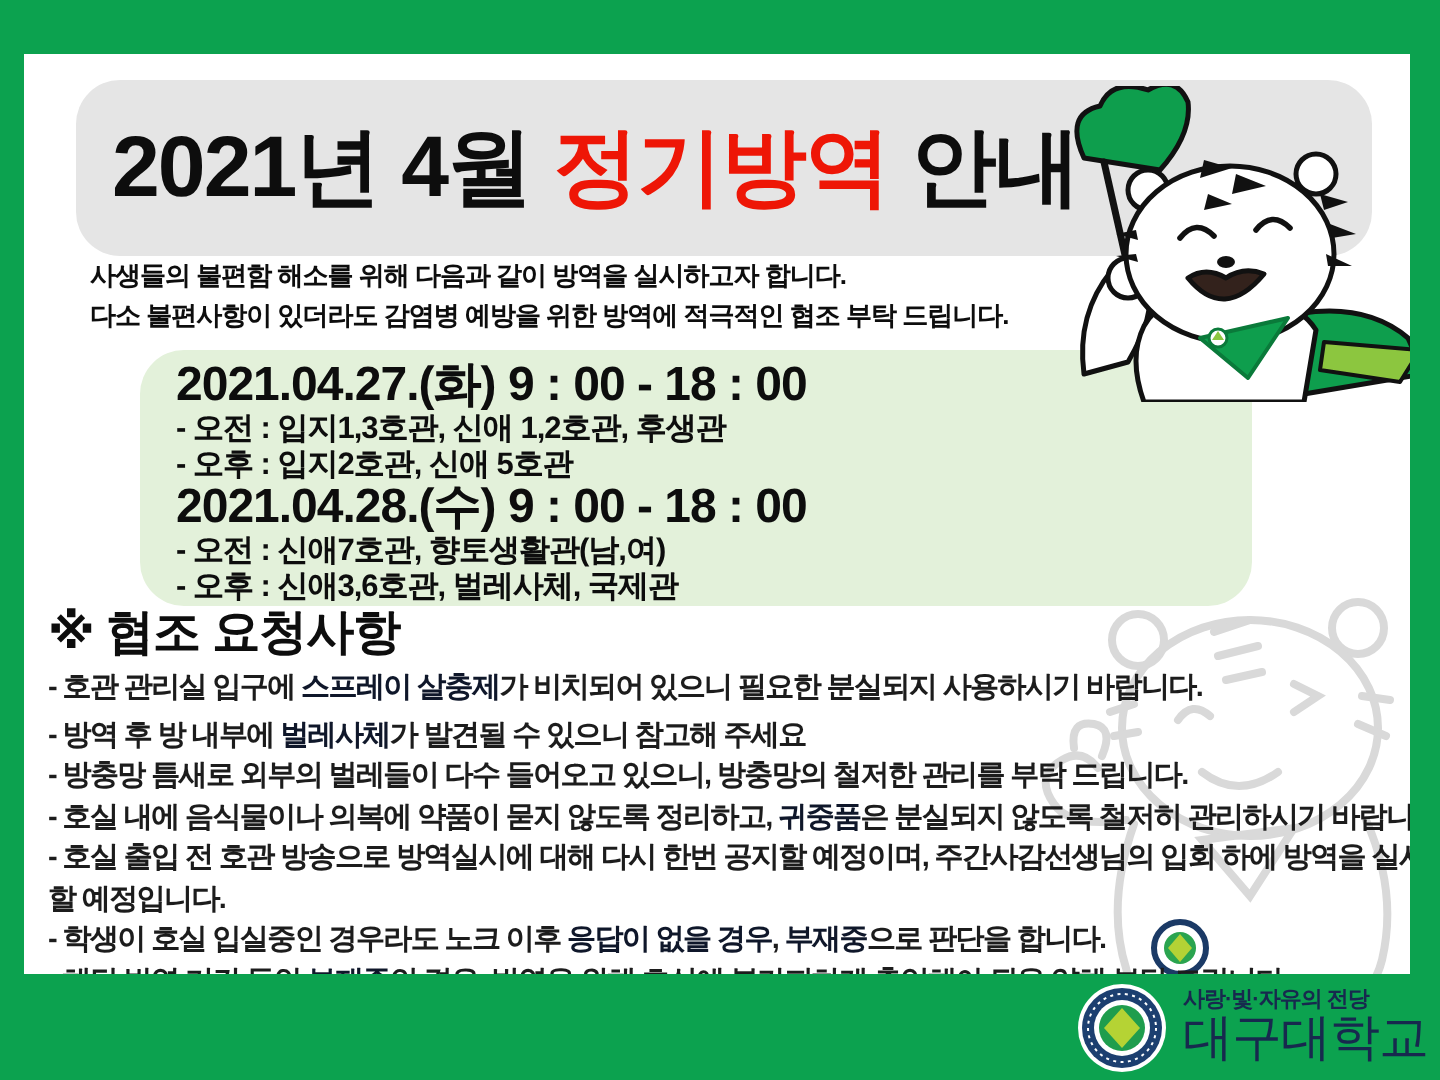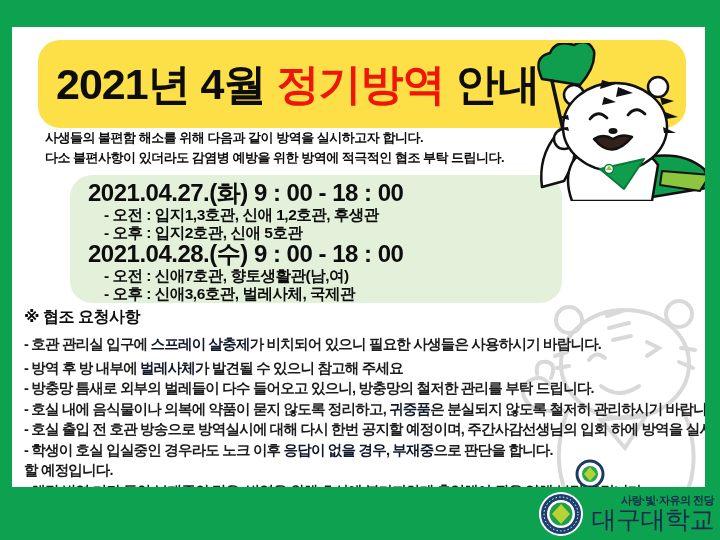--- a/index.html
+++ b/index.html
@@ -1,38 +1,38 @@
 <!DOCTYPE html>
 <html><head>
 <meta charset="utf-8">
 <style>
   html,body{margin:0;padding:0;}
   body{width:720px;height:540px;font-family:"Liberation Sans","DejaVu Sans",sans-serif;}
   .frame{position:relative;width:720px;height:540px;background:#0ca24f;overflow:hidden;}
   .content{position:absolute;left:12px;top:27px;width:693px;height:460px;background:#ffffff;overflow:hidden;}
 
-  .title-box{position:absolute;left:26px;top:13px;width:648px;height:88px;background:#fde047;border-radius:22px;z-index:2;}
+  .title-box{position:absolute;left:26px;top:13px;width:648px;height:88px;background:#e5e5e5;border-radius:22px;z-index:2;}
   .title-text{position:absolute;left:18px;top:0;height:88px;line-height:88px;font-size:43px;font-weight:bold;color:#0d0d0d;white-space:nowrap;letter-spacing:-1px;}
   .title-text .rd{color:#ee1606;}
 
   .intro{position:absolute;left:33px;top:101px;z-index:2;font-size:13px;font-weight:bold;color:#0d0d0d;line-height:20px;white-space:nowrap;letter-spacing:-0.5px;}
 
-  .schedule-box{position:absolute;left:58px;top:148px;width:492px;height:128px;background:#e3f1da;border-radius:22px;z-index:1;padding:5px 0 0 18px;box-sizing:border-box;}
+  .schedule-box{position:absolute;left:58px;top:148px;width:556px;height:128px;background:#e3f1da;border-radius:22px;z-index:1;padding:5px 0 0 18px;box-sizing:border-box;}
   .sched-date{font-size:24px;font-weight:bold;color:#0d0d0d;line-height:26px;white-space:nowrap;letter-spacing:-0.5px;}
-  .sched-line{font-size:15.5px;font-weight:bold;color:#0d0d0d;line-height:17.5px;white-space:nowrap;letter-spacing:-0.5px;margin-left:16px;}
+  .sched-line{font-size:15.5px;font-weight:bold;color:#0d0d0d;line-height:17.5px;white-space:nowrap;letter-spacing:-0.5px;}
 
   .notes{position:absolute;left:12px;top:278px;width:676px;z-index:2;}
-  .notes-heading{font-size:16px;font-weight:bold;color:#0d0d0d;line-height:24px;margin-bottom:5px;letter-spacing:-0.5px;}
+  .notes-heading{font-size:24px;font-weight:bold;color:#0d0d0d;line-height:24px;margin-bottom:5px;letter-spacing:-0.5px;}
   .note-line{font-size:14.5px;font-weight:bold;color:#1c1c1c;line-height:20.5px;white-space:nowrap;letter-spacing:-0.8px;}
   .note-line .rd{color:#0f172a;}
   .gap-top{margin-top:3px;}
 
   .footer{position:absolute;left:0;bottom:0;width:720px;height:53px;background:#0ca24f;z-index:4;}
   .office{position:absolute;left:0;top:0;width:566px;height:53px;line-height:53px;text-align:center;font-size:31px;font-weight:bold;color:#ffffff;white-space:nowrap;letter-spacing:-0.5px;margin-top:44px;}
-  .uni-logo{position:absolute;right:6px;top:4px;display:flex;align-items:center;gap:8px;text-align:right;}
+  .uni-logo{position:absolute;right:6px;top:4px;display:flex;align-items:center;gap:8px;}
   .uni-text{display:flex;flex-direction:column;line-height:1.1;}
   .uni-slogan{font-size:11px;font-weight:bold;color:#17294e;letter-spacing:-0.5px;}
   .uni-name{font-size:25px;font-weight:normal;color:#17294e;letter-spacing:-0.5px;}
 
   .mascot{position:absolute;left:500px;top:16px;z-index:3;}
   .watermark{position:absolute;left:485px;top:255px;z-index:0;}
 </style>
 </head>
 <body>
 
@@ -105,27 +105,27 @@
       <div class="sched-date">2021.04.27.(화) 9 : 00 - 18 : 00</div>
       <div class="sched-line">- 오전 : 입지1,3호관, 신애 1,2호관, 후생관</div>
       <div class="sched-line">- 오후 : 입지2호관, 신애 5호관</div>
       <div class="sched-date">2021.04.28.(수) 9 : 00 - 18 : 00</div>
       <div class="sched-line">- 오전 : 신애7호관, 향토생활관(남,여)</div>
       <div class="sched-line">- 오후 : 신애3,6호관, 벌레사체, 국제관</div>
     </div>
 
     <div class="notes">
       <div class="notes-heading">※ 협조 요청사항</div>
-      <div class="note-line"><span>- 호관 관리실 입구에 </span><span class="rd">스프레이 살충제</span><span>가 비치되어 있으니 필요한 사생들은 사용하시기 바랍니다.</span></div>
+      <div class="note-line"><span>- 호관 관리실 입구에 </span><span class="rd">스프레이 살충제</span><span>가 비치되어 있으니 필요한 분실되지 사용하시기 바랍니다.</span></div>
       <div class="note-line gap-top"><span>- 방역 후 방 내부에 </span><span class="rd">벌레사체</span><span>가 발견될 수 있으니 참고해 주세요</span></div>
       <div class="note-line"><span>- 방충망 틈새로 외부의 벌레들이 다수 들어오고 있으니, 방충망의 철저한 관리를 부탁 드립니다.</span></div>
       <div class="note-line"><span>- 호실 내에 음식물이나 의복에 약품이 묻지 않도록 정리하고, </span><span class="rd">귀중품</span><span>은 분실되지 않도록 철저히 관리하시기 바랍니다.</span></div>
       <div class="note-line"><span>- 호실 출입 전 호관 방송으로 방역실시에 대해 다시 한번 공지할 예정이며, 주간사감선생님의 입회 하에 방역을 실시</span></div>
+      <div class="note-line"><span> 할 예정입니다.</span></div>
       <div class="note-line"><span>- 학생이 호실 입실중인 경우라도 노크 이후 </span><span class="rd">응답이 없을 경우</span><span>, </span><span class="rd">부재중</span><span>으로 판단을 합니다.</span></div>
-      <div class="note-line"><span> 할 예정입니다.</span></div>
       <div class="note-line"><span>- 해당 방역 기간 동안 </span><span class="rd">부재중</span><span>인 경우, 방역을 위해 호실에 불가피하게 출입해야 됨을 양해 부탁 드립니다.</span></div>
     </div>
   </div>
 
   <div class="footer">
     <div class="office">비호생활관 행정실</div>
     <div class="uni-logo">
       <svg width="46" height="46" viewBox="0 0 46 46">
         <circle cx="23" cy="23" r="22" fill="#ffffff"></circle>
         <circle cx="23" cy="23" r="20" fill="#1c3f70"></circle>

